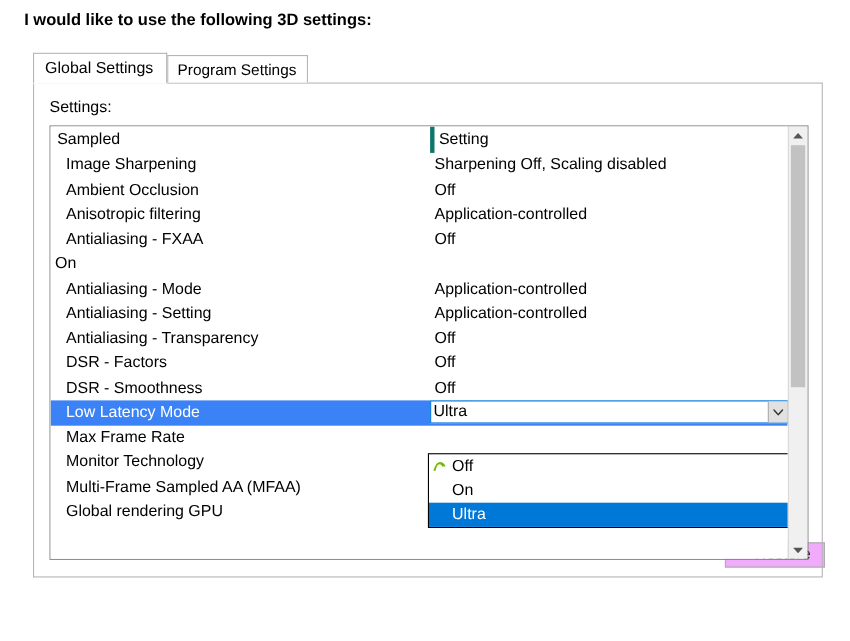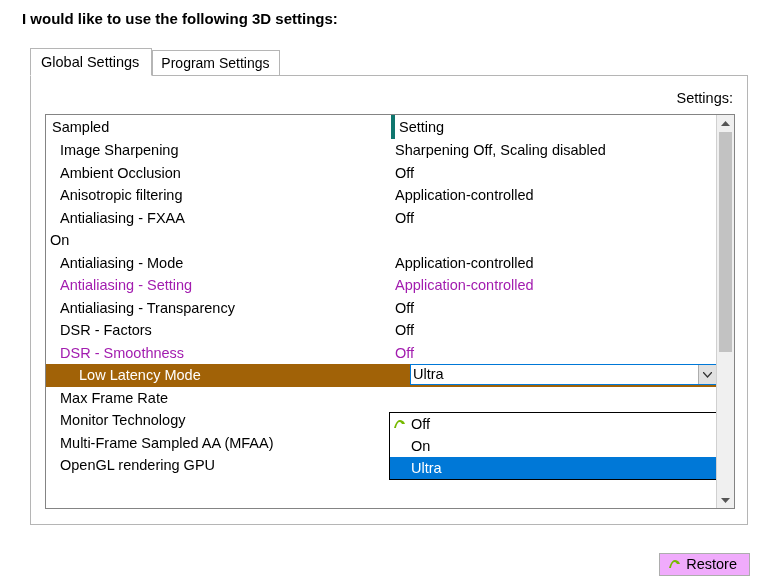--- a/index.html
+++ b/index.html
@@ -9,21 +9,21 @@
     font-size: 14.5px;
     color: #000;
     background: #fff;
     width: 773px;
     height: 583px;
     overflow: hidden;
   }
   .page {
     padding: 10px 10px 10px 10px;
     width: 773px;
-    height: 583px;
+    height: 523px;
     position: relative;
     box-sizing: border-box;
   }
   .heading {
     font-weight: 700;
     margin: 0 0 18px 12px;
     font-size: 15px;
   }
 
   .tabs-area {
@@ -62,21 +62,20 @@
     padding: 14px 14px 14px 14px;
     width: 718px;
     box-sizing: border-box;
     position: relative;
     z-index: 1;
     height: 450px;
   }
 
   .settings-label {
     margin-bottom: 8px;
-    text-align: right;
   }
 
   .grid-wrap {
     display: flex;
     border: 1px solid #848484;
     width: 690px;
     height: 395px;
     box-sizing: border-box;
   }
   .grid-body {
@@ -122,22 +121,22 @@
   }
   .row .c1 { width: 345px; padding-left: 6px; box-sizing: border-box; }
   .row .c2 { flex: 1; padding-left: 4px; box-sizing: border-box; }
   .row.indent .c1 { padding-left: 14px; }
   .row.header {
     line-height: 24px;
   }
   .row.header .c2 {
     border-left: 4px solid #0f766e;
   }
-  .row.disabled { color: #a21caf; }
-  .row.selected { background: #a16207; color: #fff; padding-left: 19px; }
+  .row.disabled { color: #000000; }
+  .row.selected { background: #3b82f6; color: #fff; }
 
   
   .dd-cell {
     display: flex;
     background: #fff;
     color: #000;
     border: 1px solid #0078d7;
     height: 21px;
     box-sizing: border-box;
     align-items: center;
@@ -288,21 +287,21 @@
           </div>
           <div class="row indent">
             <div class="c1">Monitor Technology</div>
             <div class="c2"></div>
           </div>
           <div class="row indent">
             <div class="c1">Multi-Frame Sampled AA (MFAA)</div>
             <div class="c2"></div>
           </div>
           <div class="row indent">
-            <div class="c1">OpenGL rendering GPU</div>
+            <div class="c1">Global rendering GPU</div>
             <div class="c2">Auto-select</div>
           </div>
 
           <div class="dropdown-list">
             <div class="opt">
               <span class="nv">
                 <svg class="nv-icon" viewBox="0 0 13 10">
                     <path d="M1,9 C1,9 3,1 7,1 C11,1 12,5 12,5 L9,5 C9,5 8,3 6.5,3 C4,3 3,9 3,9 Z" fill="#76b900"></path>
                   </svg>
               </span>

